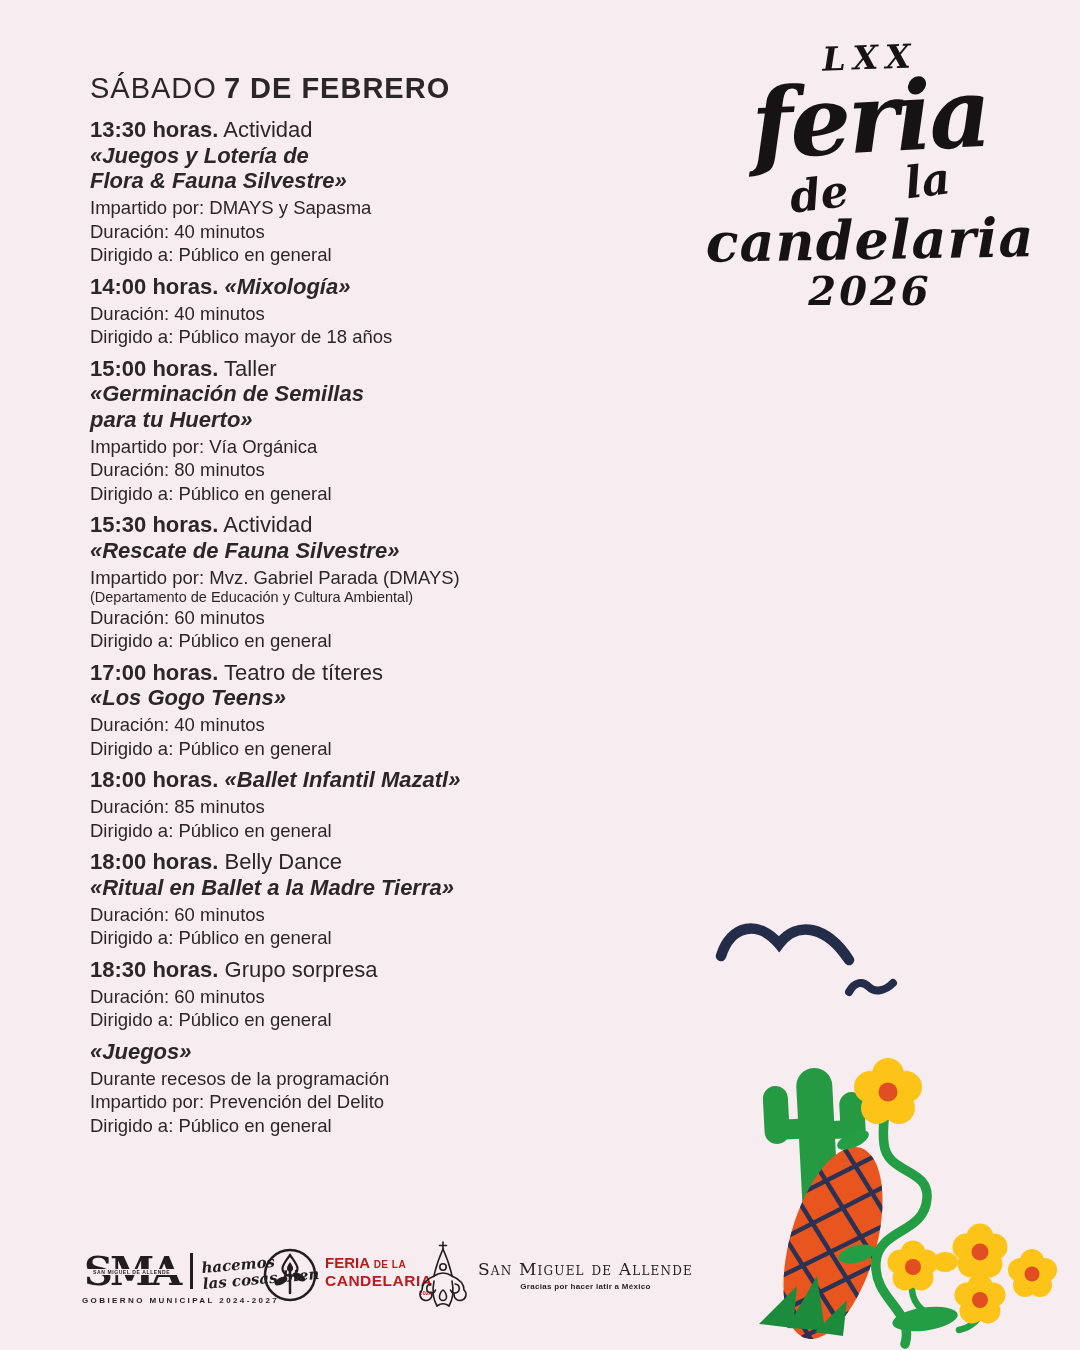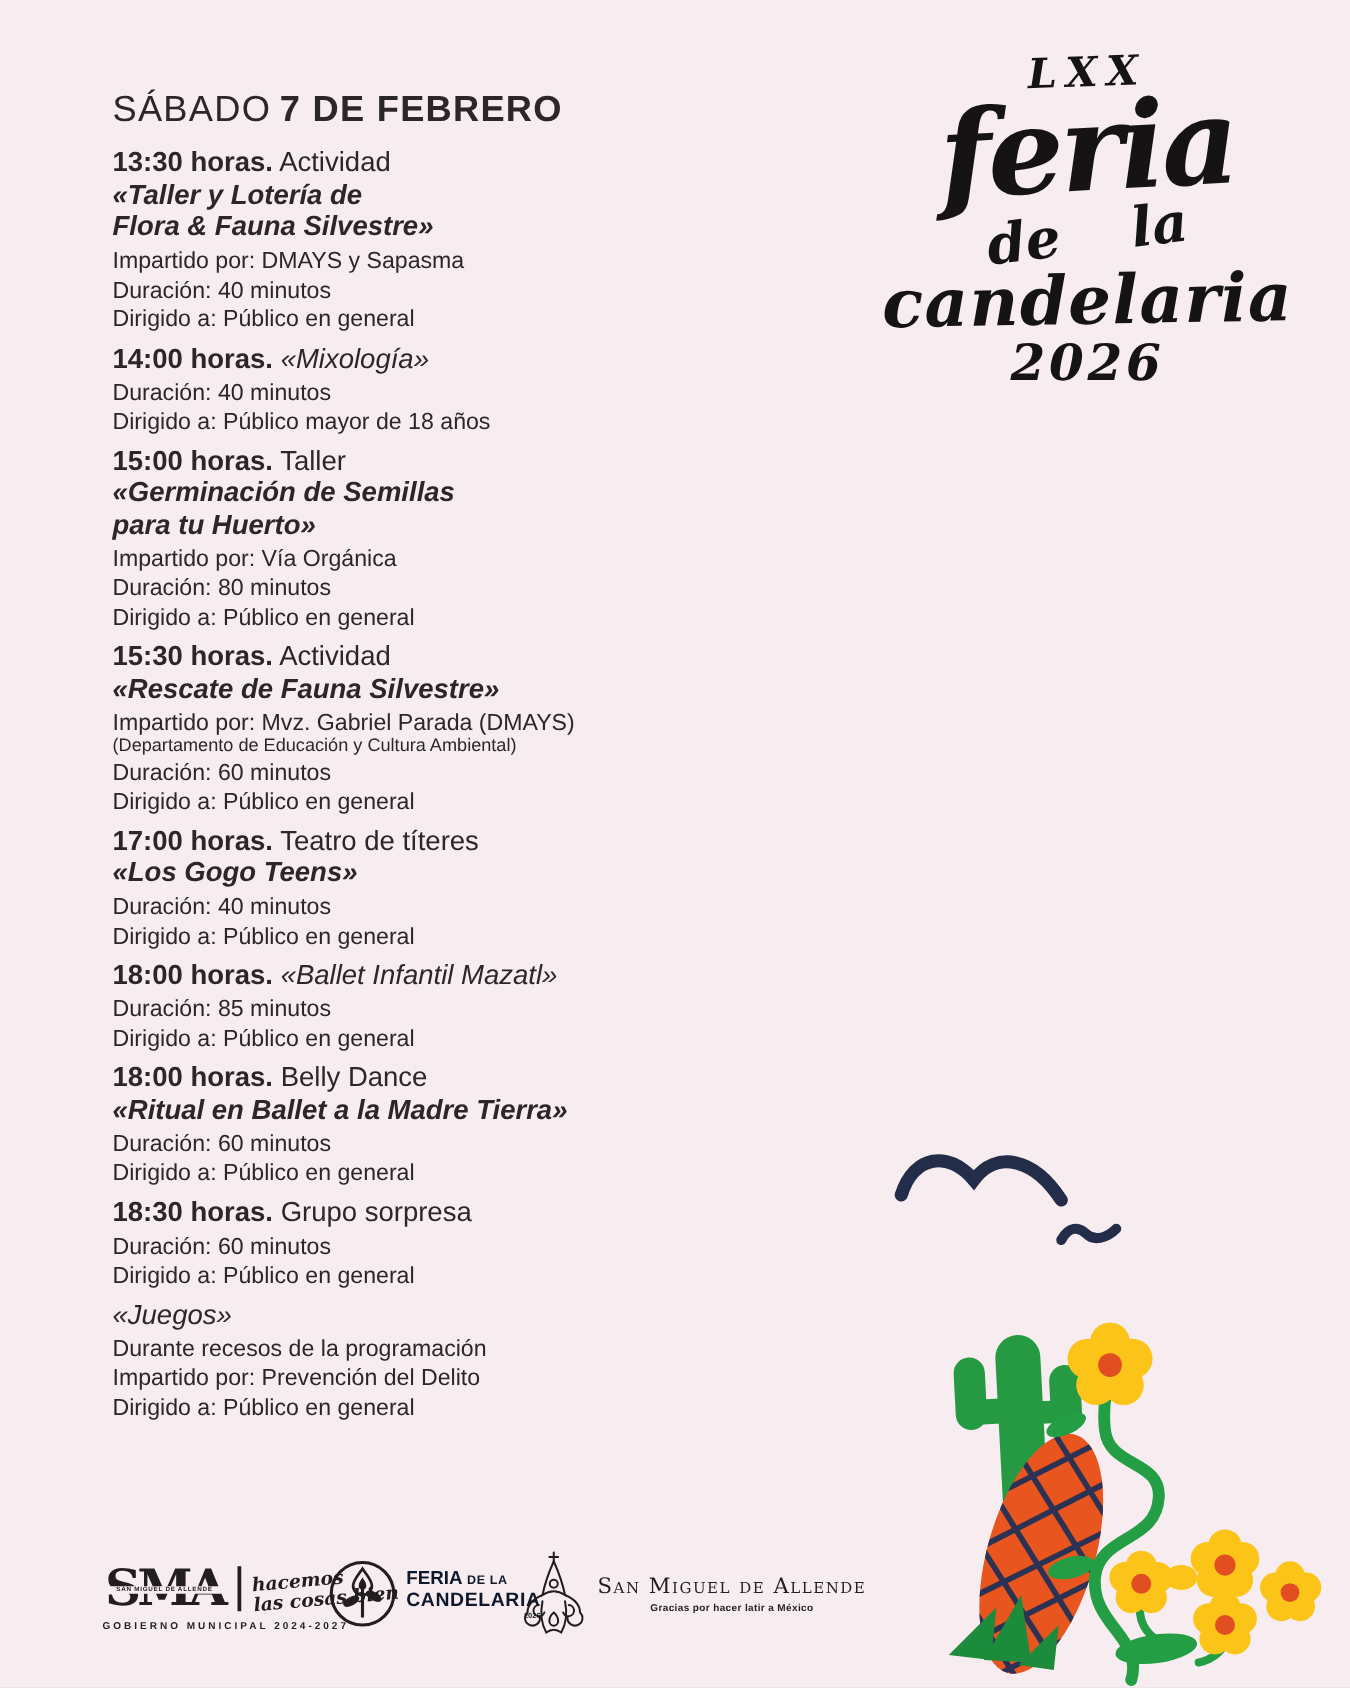--- a/index.html
+++ b/index.html
@@ -10,21 +10,21 @@
   }
   
   .schedule{position:absolute;left:90px;top:72px;width:575px;}
   .page-title{font-size:29px;line-height:33px;letter-spacing:1px;margin-bottom:12px;white-space:nowrap;}
   .page-title .day{font-weight:400;}
   .page-title .date{font-weight:700;margin-left:7px;}
   .event{margin-bottom:7px;}
   .event-heading{font-size:22px;line-height:25.5px;font-weight:400;}
   .seg-time{font-weight:700;}
   .seg-plain{font-weight:400;}
-  .seg-title{font-weight:400;font-style:italic;}
+  .seg-title{font-weight:700;font-style:italic;}
   .title-line{font-size:22px;line-height:25.5px;font-weight:700;font-style:italic;}
   .event-details{margin-top:2.5px;}
   .detail-line{font-size:18.5px;line-height:23.5px;font-weight:400;}
   .detail-line.small{font-size:14.5px;line-height:16.5px;}
   
   .brand{
     position:absolute;left:695px;top:40px;width:350px;text-align:center;
     color:#161314;font-family:"DejaVu Serif",serif;font-style:italic;font-weight:bold;
   }
   .brand span{display:block;}
@@ -41,21 +41,21 @@
   .sma{position:absolute;left:82px;top:1252px;color:#221e1f;}
   .sma-row{display:flex;align-items:center;}
   .sma-word{font-family:"DejaVu Serif",serif;font-weight:bold;font-size:40px;line-height:38px;letter-spacing:-3px;position:relative;padding:0 2px;}
   .sma-overlay{position:absolute;left:0;right:0;top:17px;background:#f7edf0;
     font-family:"Liberation Sans",sans-serif;font-weight:700;font-style:normal;
     font-size:5px;line-height:6px;letter-spacing:0.6px;text-align:center;white-space:nowrap;}
   .sma-divider{width:2.5px;height:36px;background:#221e1f;margin:0 9px;}
   .sma-script{font-family:"DejaVu Serif",serif;font-style:italic;font-weight:bold;
     font-size:15px;line-height:15.5px;transform:rotate(-5deg);white-space:nowrap;}
   .sma-sub{margin-top:6px;font-size:8px;font-weight:700;letter-spacing:2.4px;white-space:nowrap;}
-  .feria-logo{position:absolute;left:262px;top:1247px;display:flex;align-items:center;color:#0f172a;}
+  .feria-logo{position:absolute;left:262px;top:1247px;display:flex;align-items:center;color:#b91c1c;}
   .feria-text{margin-left:7px;}
   .feria-l1{font-size:15px;line-height:15px;font-weight:800;white-space:nowrap;}
   .feria-l1 .feria-sm{font-size:10px;font-weight:700;letter-spacing:0.5px;}
   .feria-l2{font-size:15.5px;line-height:17px;font-weight:800;letter-spacing:0.5px;white-space:nowrap;}
   .feria-year{font-size:6px;font-weight:700;text-align:right;margin-top:1px;}
   .sanmiguel{position:absolute;left:417px;top:1240px;display:flex;align-items:center;color:#221e1f;}
   .sm-text{margin-left:9px;text-align:center;}
   .sm-title{font-family:"DejaVu Serif",serif;font-variant:small-caps;font-size:17px;line-height:19px;letter-spacing:1.2px;white-space:nowrap;}
   .sm-sub{font-size:8px;font-weight:700;margin-top:3px;letter-spacing:0.3px;white-space:nowrap;}
 </style>
@@ -65,21 +65,21 @@
 <div class="page">
 
   <div class="schedule">
     <div class="page-title">
       <span class="day">SÁBADO</span><span class="date">7 DE FEBRERO</span>
     </div>
     <div>
     <div class="event">
       <div class="event-heading"><span class="seg-time">13:30 horas.</span><span class="seg-plain"> Actividad</span></div>
       <div class="event-titles">
-            <div class="title-line">«Taller y Lotería de</div>
+            <div class="title-line">«Juegos y Lotería de</div>
             <div class="title-line">Flora &amp; Fauna Silvestre»</div>
           </div>
       <div class="event-details">
             <div class="detail-line">Impartido por: DMAYS y Sapasma</div>
             <div class="detail-line">Duración: 40 minutos</div>
             <div class="detail-line">Dirigido a: Público en general</div>
           </div>
     </div>
 
     <div class="event">

